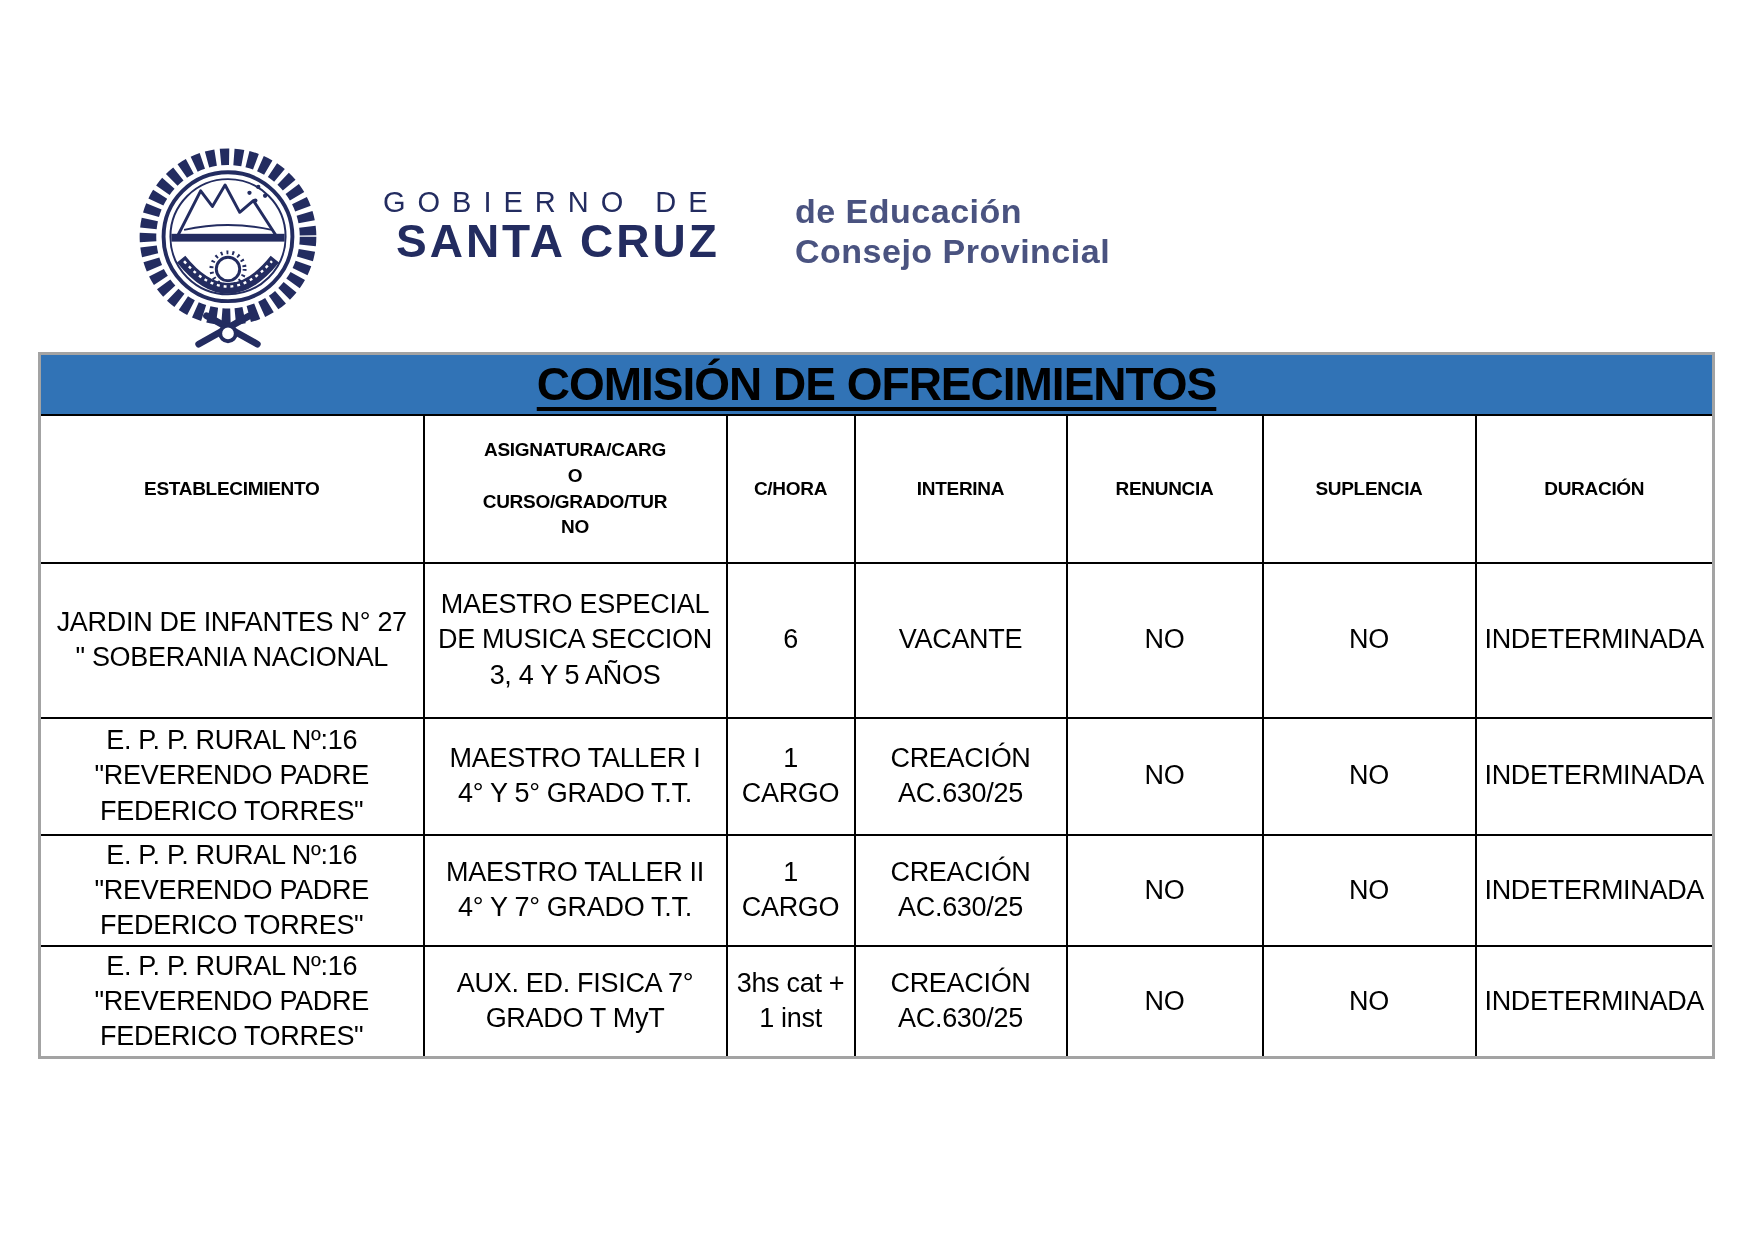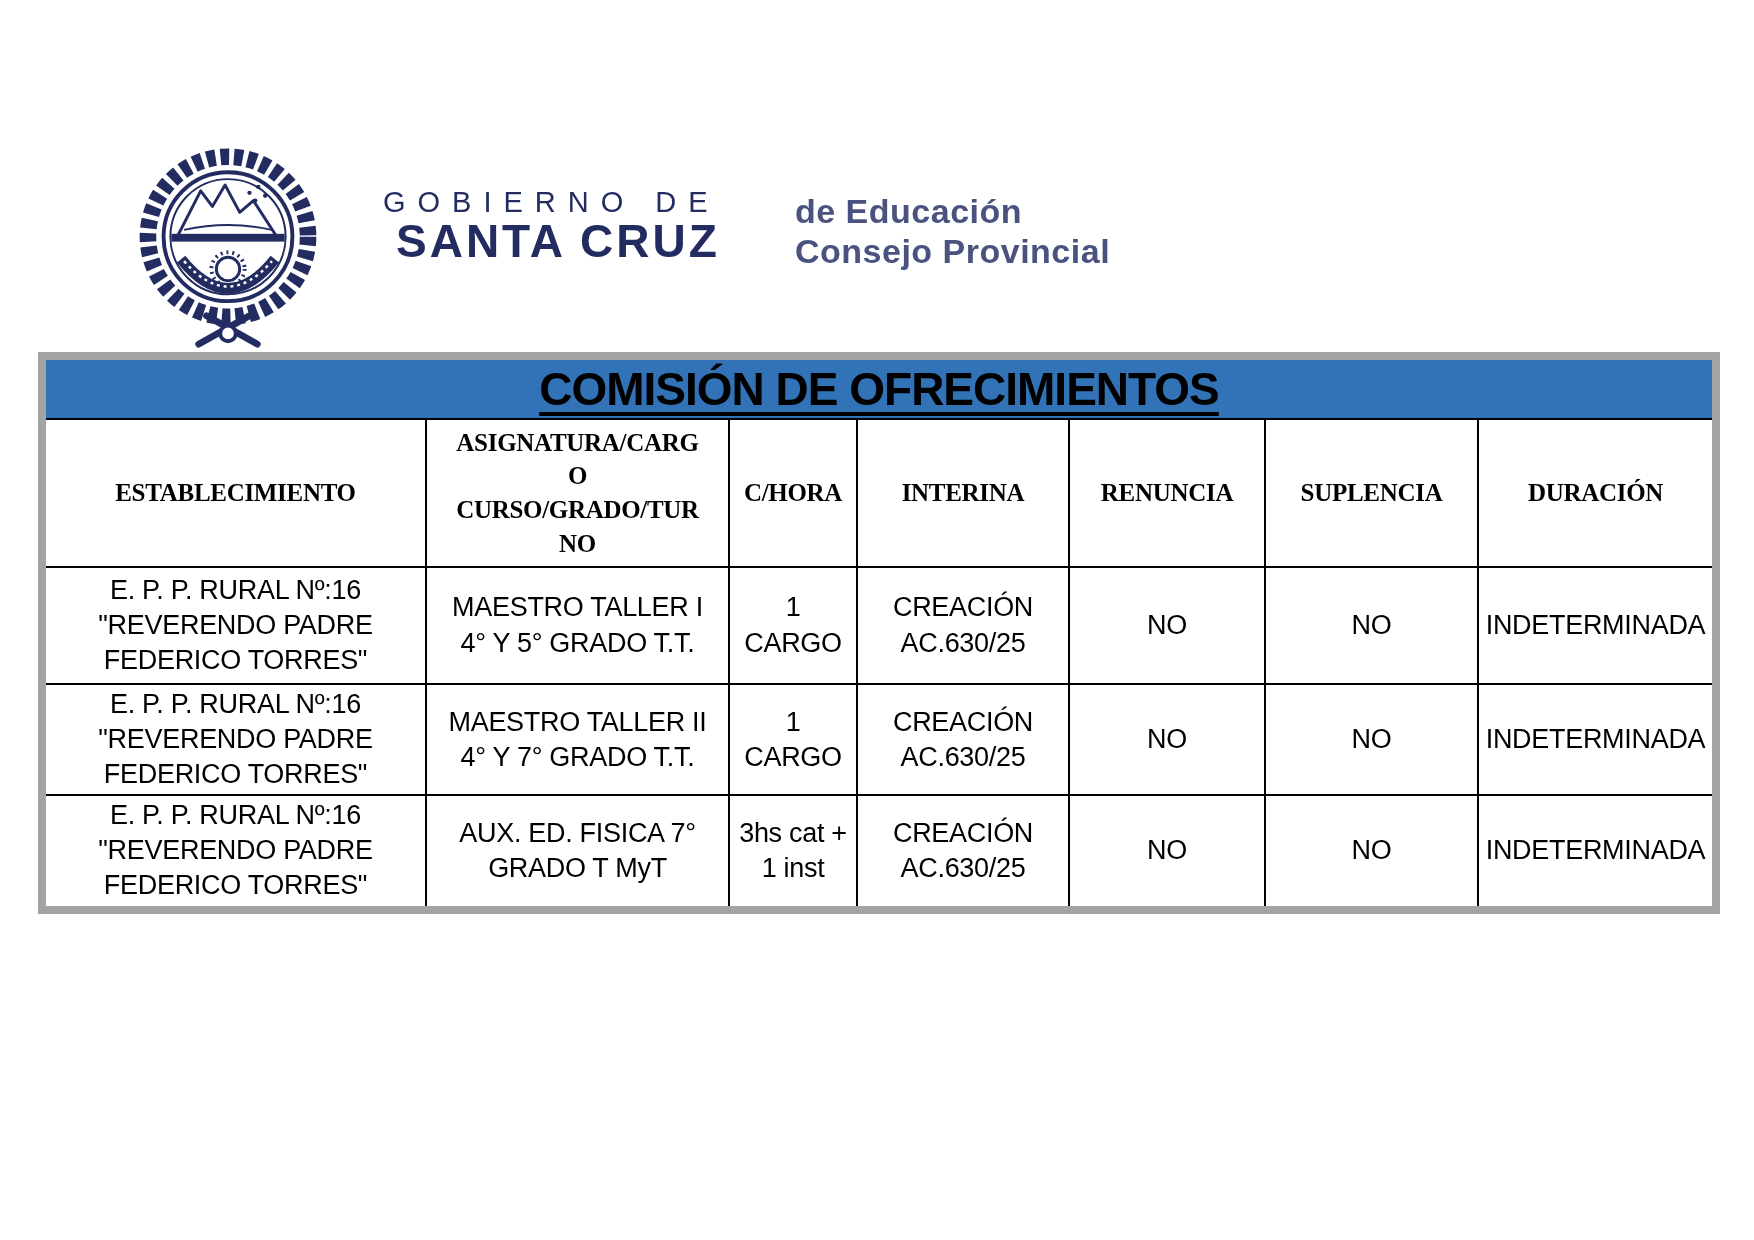--- a/index.html
+++ b/index.html
@@ -29,21 +29,21 @@
     font-size:34px;font-weight:bold;line-height:40px;letter-spacing:0.5px;
     color:var(--org-slate,#4A5380);
   }
   .org-name div{white-space:nowrap;}
 
   
   .offers-table{
     position:absolute;left:38px;top:352px;
     border-collapse:collapse;table-layout:fixed;
     width:1674px;
-    border:8px solid #a3a3a3;
+    border:3px solid #a3a3a3;
   }
   .offers-table td, .offers-table th{
     border:2px solid #000;
     vertical-align:middle;text-align:center;
     padding:2px 4px;
     overflow:hidden;
   }
   .title-cell{
     background:var(--title-bar,#3173B6);
     font-size:46px;font-weight:bold;letter-spacing:-1px;
@@ -56,22 +56,22 @@
     text-align:left;padding-left:8px;
     font-size:42px;font-weight:bold;letter-spacing:-1px;
     white-space:nowrap;
   }
   .date-cell{
     text-align:left;padding-left:24px;
     font-size:42px;font-weight:bold;letter-spacing:-1px;
     white-space:nowrap;
   }
   .head-cell{
-    font-size:25px;font-weight:bold;
-    white-space:pre-line;line-height:1.35;letter-spacing:-0.3px;font-family:Liberation Serif, serif;
+    font-size:19px;font-weight:bold;
+    white-space:pre-line;line-height:1.35;letter-spacing:-0.3px;
   }
   .data-cell{
     font-size:27px;font-weight:normal;
     white-space:pre-line;line-height:1.3;letter-spacing:-0.3px;
   }
 </style>
 </head>
 <body>
 
 <div class="page">
@@ -135,20 +135,32 @@
 O
 CURSO/GRADO/TUR
 NO</th>
       <th class="head-cell">C/HORA</th>
       <th class="head-cell">INTERINA</th>
       <th class="head-cell">RENUNCIA</th>
       <th class="head-cell">SUPLENCIA</th>
       <th class="head-cell">DURACIÓN</th>
     </tr>
 
+    <tr style="height:155px">
+      <td class="data-cell">JARDIN DE INFANTES N° 27
+" SOBERANIA NACIONAL</td>
+      <td class="data-cell">MAESTRO ESPECIAL
+DE MUSICA SECCION
+3, 4 Y 5 AÑOS</td>
+      <td class="data-cell">6</td>
+      <td class="data-cell">VACANTE</td>
+      <td class="data-cell">NO</td>
+      <td class="data-cell">NO</td>
+      <td class="data-cell">INDETERMINADA</td>
+    </tr>
 
     <tr style="height:117px">
       <td class="data-cell">E. P. P. RURAL Nº:16
 "REVERENDO PADRE
 FEDERICO TORRES"</td>
       <td class="data-cell">MAESTRO TALLER I
 4° Y 5° GRADO T.T.</td>
       <td class="data-cell">1
 CARGO</td>
       <td class="data-cell">CREACIÓN

